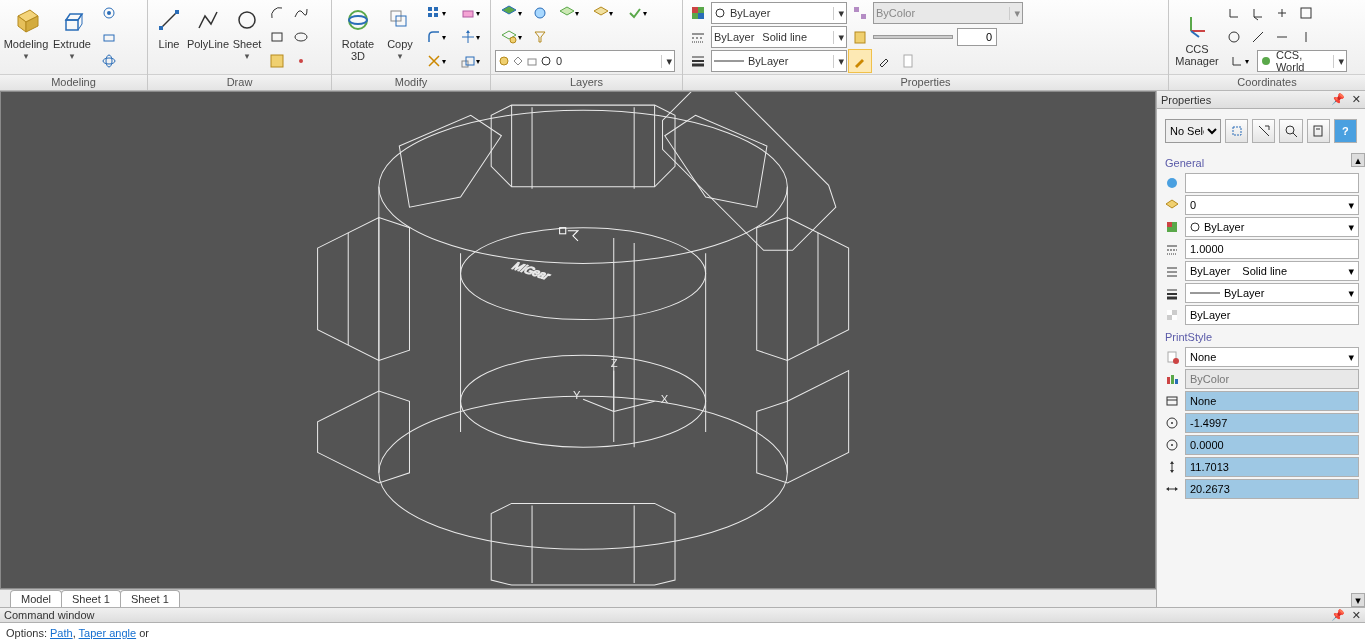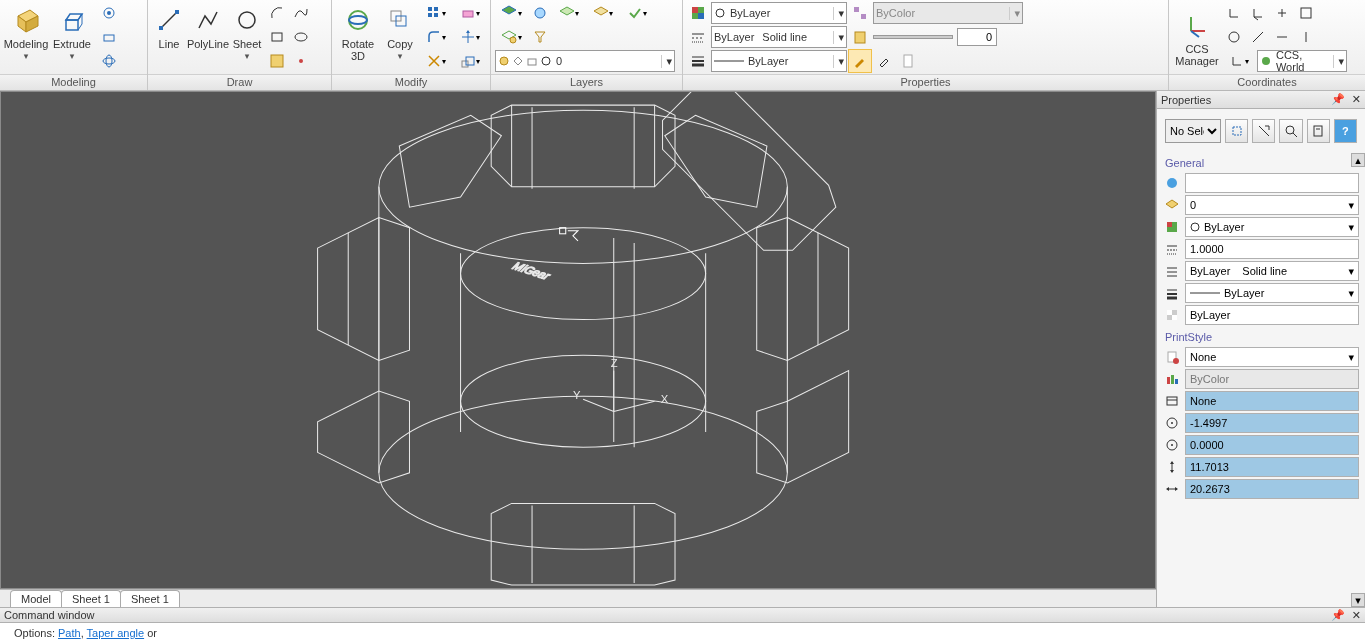--- a/index.html
+++ b/index.html
@@ -47,21 +47,21 @@
 .prop-row { display:flex; align-items:center; gap:4px; margin-bottom:2px;}
 .prop-row .pic { width:18px; height:18px; display:flex; align-items:center; justify-content:center;}
 .prop-row .pval { flex:1; height:20px; border:1px solid #b0b0b0; background:#fff; display:flex; align-items:center; padding:0 4px; font-size:11px;}
 .prop-row .pval.sel { background:#9ec8e4;}
 .prop-row .pval .arrow { margin-left:auto;}
 .prop-row .pval.ro { background:#e8e8e8; color:#777;}
 .scroll-arrow { position:absolute; right:0; width:14px; height:14px; background:#ddd; border:1px solid #aaa; display:flex; align-items:center; justify-content:center;}
 
 
 .cmd-title { height:16px; background:linear-gradient(#f0f0f0,#dedede); border-top:1px solid #b0b0b0; border-bottom:1px solid #b0b0b0; display:flex; align-items:center; justify-content:space-between; padding:0 4px; color:#333;}
-.cmd-line { height:20px; background:#fff; padding:2px 14px; font-size:13px; color:#333;}
+.cmd-line { height:20px; background:#fff; padding:2px 6px; font-size:13px; color:#333;}
 .cmd-line .link { color:#156fd0; text-decoration:underline; cursor:pointer;}
 
 
 svg { display:block;}
 </style>
 </head>
 <body>
 
 <div class="ribbon">
 

